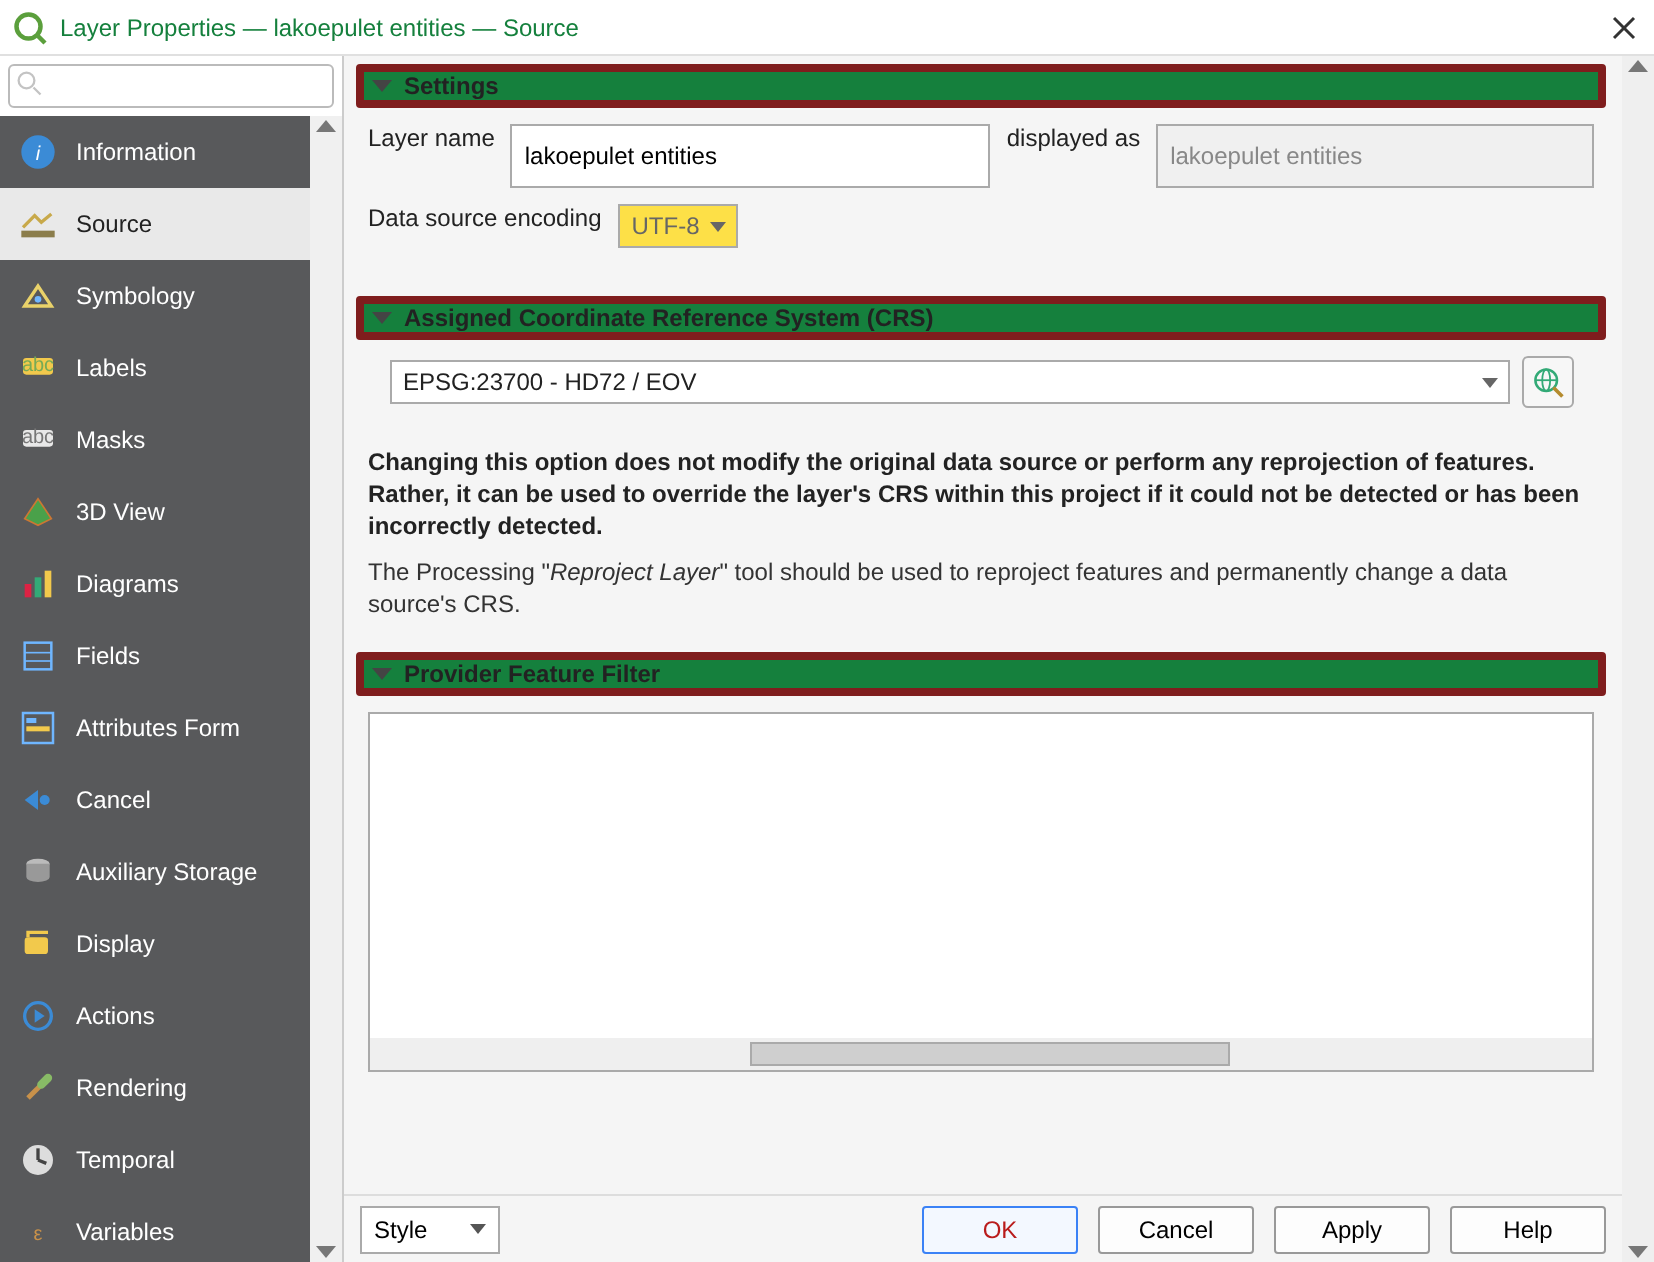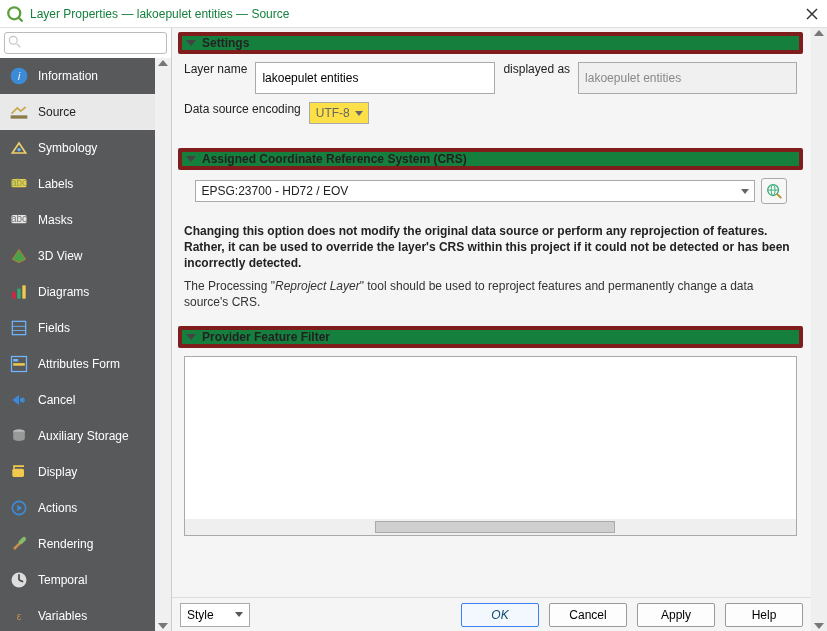--- a/index.html
+++ b/index.html
@@ -68,21 +68,21 @@
   .icon-btn {
     width:26px; height:26px; border:1px solid #aaa; border-radius:3px; background:#f7f7f7;
     display:flex; align-items:center; justify-content:center; cursor:pointer;
   }
   .note { font-weight:700; color:#222; margin-top:19px; line-height:1.35;}
   .subnote { color:#333; margin-top:6px; line-height:1.35; }
   .subnote em { }
 
   .btn { height:24px; padding:0 10px; border:1px solid #999; background:#fdfdfd; border-radius:2px; cursor:pointer; }
   .btn.disabled { color:#999; background:#f3f3f3; cursor:default; }
-  .btn.primary { border-color:#3b82f6; color:#0c4a6e; background:#f3f8ff;font-style:italic;}
+  .btn.primary { border-color:#3b82f6; color:#b91c1c; background:#f3f8ff;}
 
   .filter-box {
     border:1px solid #aaa; height:180px; background:#fff; position:relative; overflow:hidden;
   }
   .filter-box .hscroll {
     position:absolute; left:0; right:0; bottom:0; height:16px; background:#efefef; display:flex; align-items:center;
   }
   .filter-box .hscroll .thumb {
     position:absolute; left:190px; width:240px; top:2px; bottom:2px; background:#cfcfcf; border:1px solid #aaa;
   }

